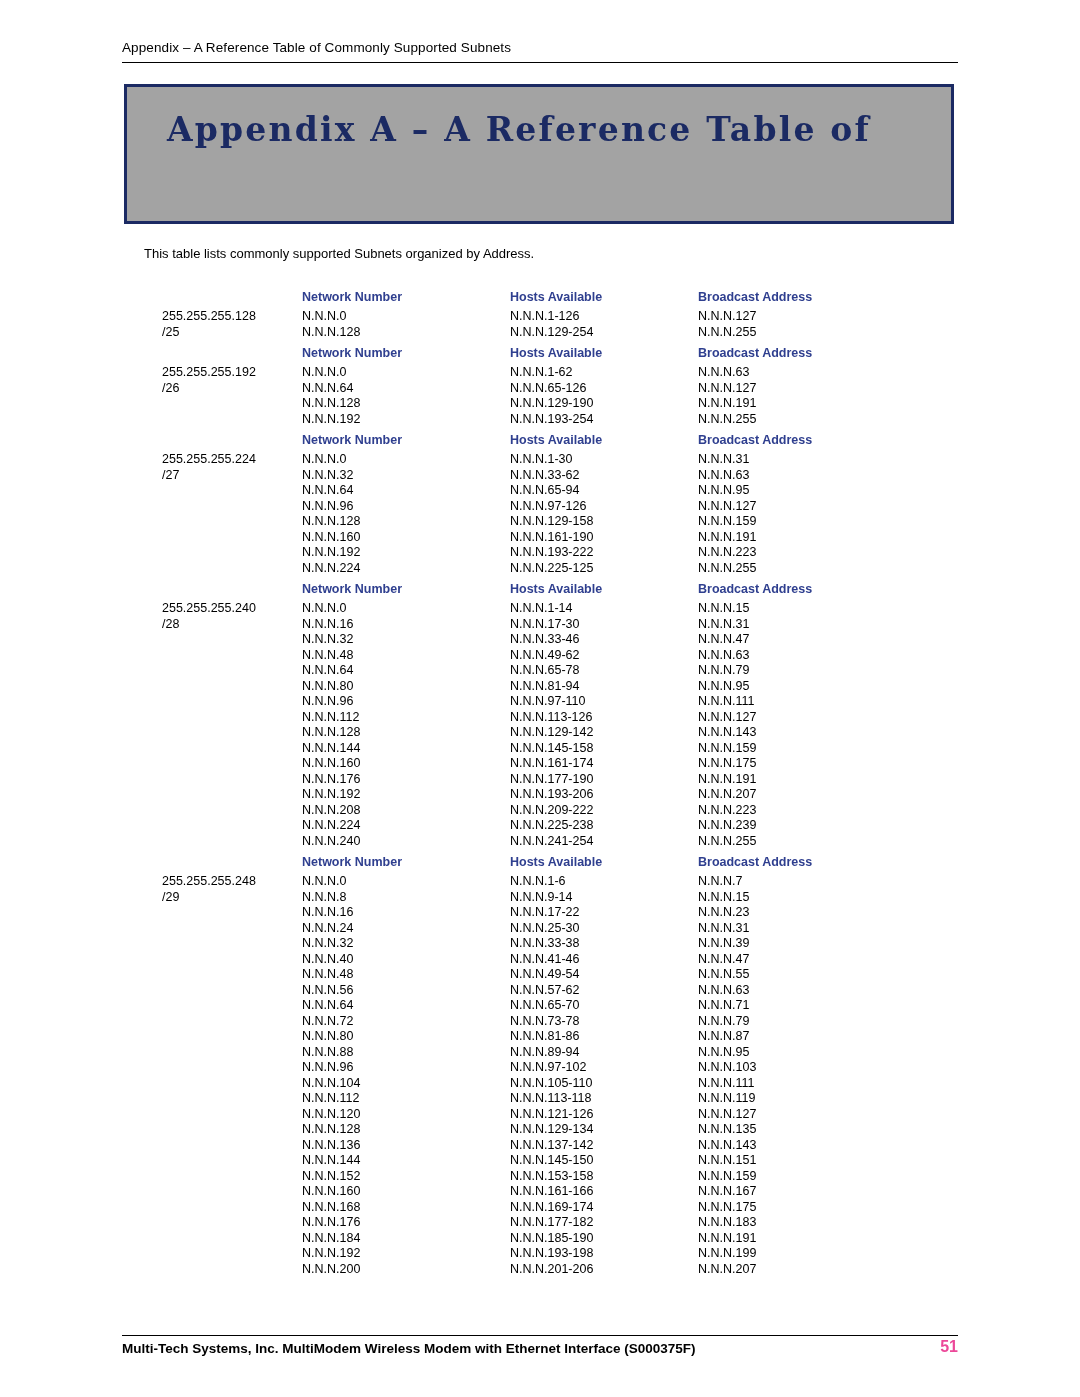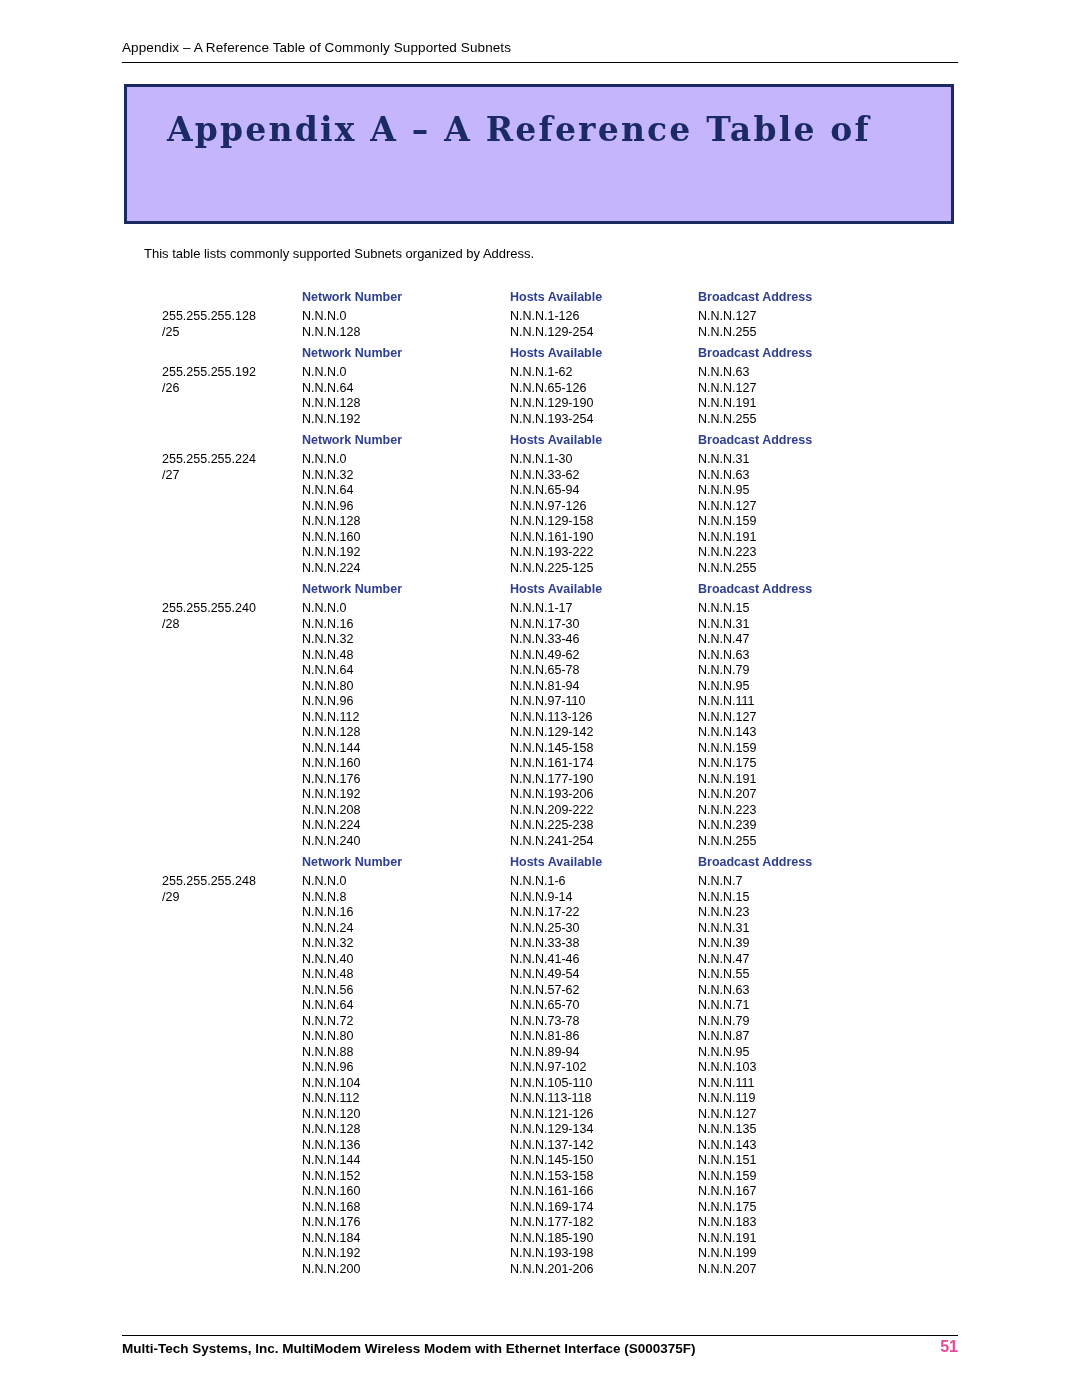--- a/index.html
+++ b/index.html
@@ -41,21 +41,21 @@
     background: #000;
   }
   
   .title-box {
     position: absolute;
     left: 124px;
     top: 84px;
     width: 830px;
     height: 140px;
     border: 3px solid #1b2a63;
-    background: #c4b5fd;
+    background: #a3a3a3;
     box-sizing: border-box;
     padding: 18px 26px 0 40px;
   }
   .title-box .title-line {
     font-family: "DejaVu Serif", serif;
     font-size: 33px;
     font-weight: bold;
     color: #1b2a63;
     letter-spacing: 2.2px;
     line-height: 49px;
@@ -278,21 +278,21 @@
       <div class="subnet-block">
         <div class="row hdr">
           <div class="col-mask"></div>
           <div class="col-net">Network Number</div>
           <div class="col-hosts">Hosts Available</div>
           <div class="col-bcast">Broadcast Address</div>
         </div>
         <div class="row">
           <div class="col-mask">255.255.255.240</div>
           <div class="col-net">N.N.N.0</div>
-          <div class="col-hosts">N.N.N.1-17</div>
+          <div class="col-hosts">N.N.N.1-14</div>
           <div class="col-bcast">N.N.N.15</div>
         </div>
         <div class="row">
           <div class="col-mask">/28</div>
           <div class="col-net">N.N.N.16</div>
           <div class="col-hosts">N.N.N.17-30</div>
           <div class="col-bcast">N.N.N.31</div>
         </div>
         <div class="row">
           <div class="col-mask"></div>

